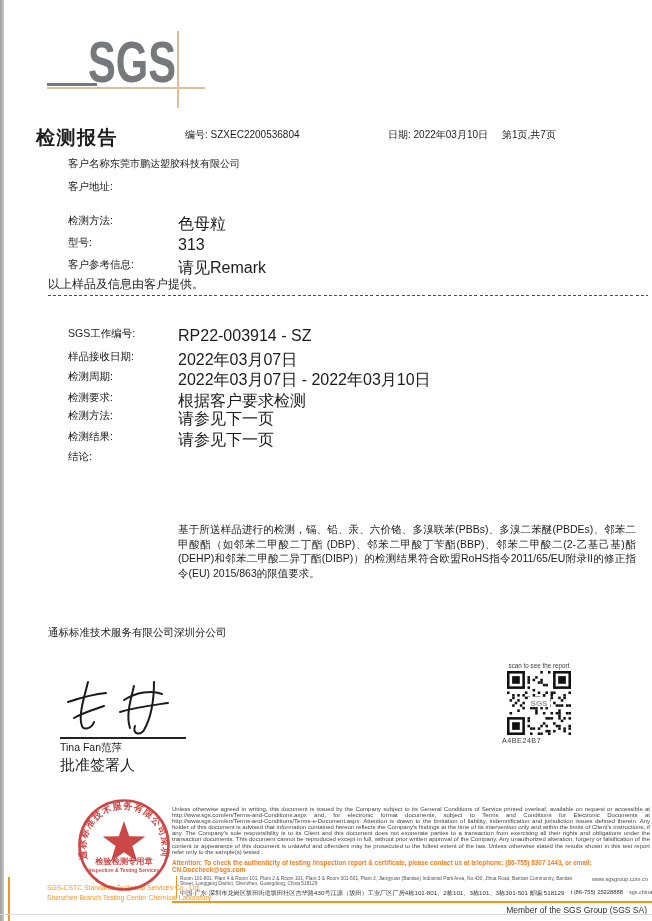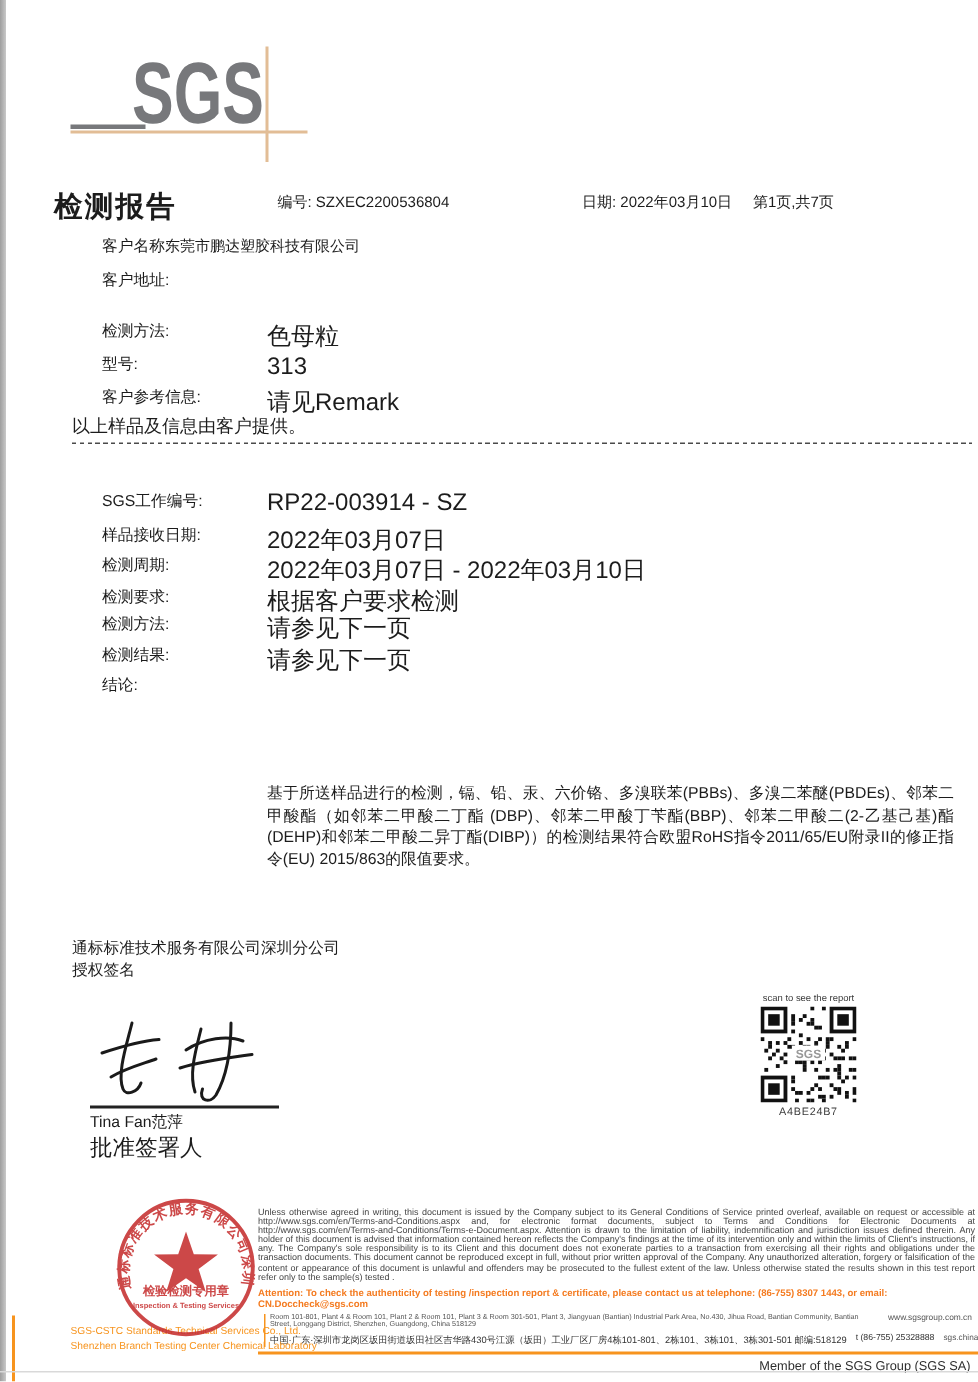--- a/index.html
+++ b/index.html
@@ -39,21 +39,21 @@
     text-align:justify; color:#1c1c1c;margin-top:48px; }
 
   .sign-company { left:48px; top:625px; font-size:10.5px; line-height:15px; color:#1c1c1c; }
   .sig-svg { left:60px; top:674px; }
   .sig-line { left:60px; top:737px; width:126px; height:1.6px; background:#222; }
   .sig-name { left:60px; top:741px; font-size:10.5px; color:#1c1c1c; }
   .sig-role { left:60px; top:756px; font-size:15px; color:#1c1c1c; }
 
   .qr-caption { left:502px; top:662px; width:74px; font-size:6.3px; text-align:center; color:#3b3b3b; }
   .qr-svg { left:507px; top:671px; }
-  .qr-code { left:502px; top:736px; width:74px; font-size:7.2px; text-align:center; color:#3b3b3b; letter-spacing:.5px; }
+  .qr-code { left:502px; top:736px; width:74px; font-size:7.2px; color:#3b3b3b; letter-spacing:.5px; }
 
   
   .stamp-svg { left:76px; top:797px; opacity:.88; z-index:3; }
   .co-orange { left:47px; top:883px; font-size:6.8px; color:#f7941e; line-height:9.5px; white-space:nowrap; z-index:2; }
   .disclaimer { left:172px; top:806px; width:478px; font-size:6px; line-height:6.1px;
     text-align:justify; color:#454545; }
   .attention { left:172px; top:860px; width:478px; font-size:6.4px; line-height:6.8px;
     font-weight:bold; color:#f47b20; }
   .addr-block { left:176px; top:876px; width:472px; border-left:1.5px solid #f7941e; padding-left:3px; }
   .addr-en { display:flex; justify-content:space-between; align-items:flex-start; }
@@ -132,21 +132,20 @@
   <span class="val2">请参见下一页</span>
 </div>
 
 <div class="abs row" style="top:450px">
   <span class="lbl">结论:</span>
 </div>
 <div class="abs conclusion-text">基于所送样品进行的检测，镉、铅、汞、六价铬、多溴联苯(PBBs)、多溴二苯醚(PBDEs)、邻苯二甲酸酯（如邻苯二甲酸二丁酯 (DBP)、邻苯二甲酸丁苄酯(BBP)、邻苯二甲酸二(2-乙基己基)酯(DEHP)和邻苯二甲酸二异丁酯(DIBP)）的检测结果符合欧盟RoHS指令2011/65/EU附录II的修正指令(EU) 2015/863的限值要求。</div>
 
 <div class="abs sign-company">
   <div>通标标准技术服务有限公司深圳分公司</div>
-  <div>授权签名</div>
 </div>
 <svg class="abs" style="left:62px;top:676px" width="132" height="62" viewBox="0 0 132 62">
   <g fill="none" stroke="#1a1a1a" stroke-width="2" stroke-linecap="round" stroke-linejoin="round">
     <path d="M6 26 C18 22 32 18 44 17"></path>
     <path d="M26 6 C22 22 16 40 20 50 C22 55 30 52 32 46"></path>
     <path d="M12 42 C22 36 34 33 42 30"></path>
     <path d="M62 24 C74 16 90 14 100 18"></path>
     <path d="M72 10 C68 26 64 40 68 52"></path>
     <path d="M92 6 C92 22 90 40 82 54 C78 60 70 58 73 50"></path>
     <path d="M58 36 C74 31 92 29 106 27"></path>

